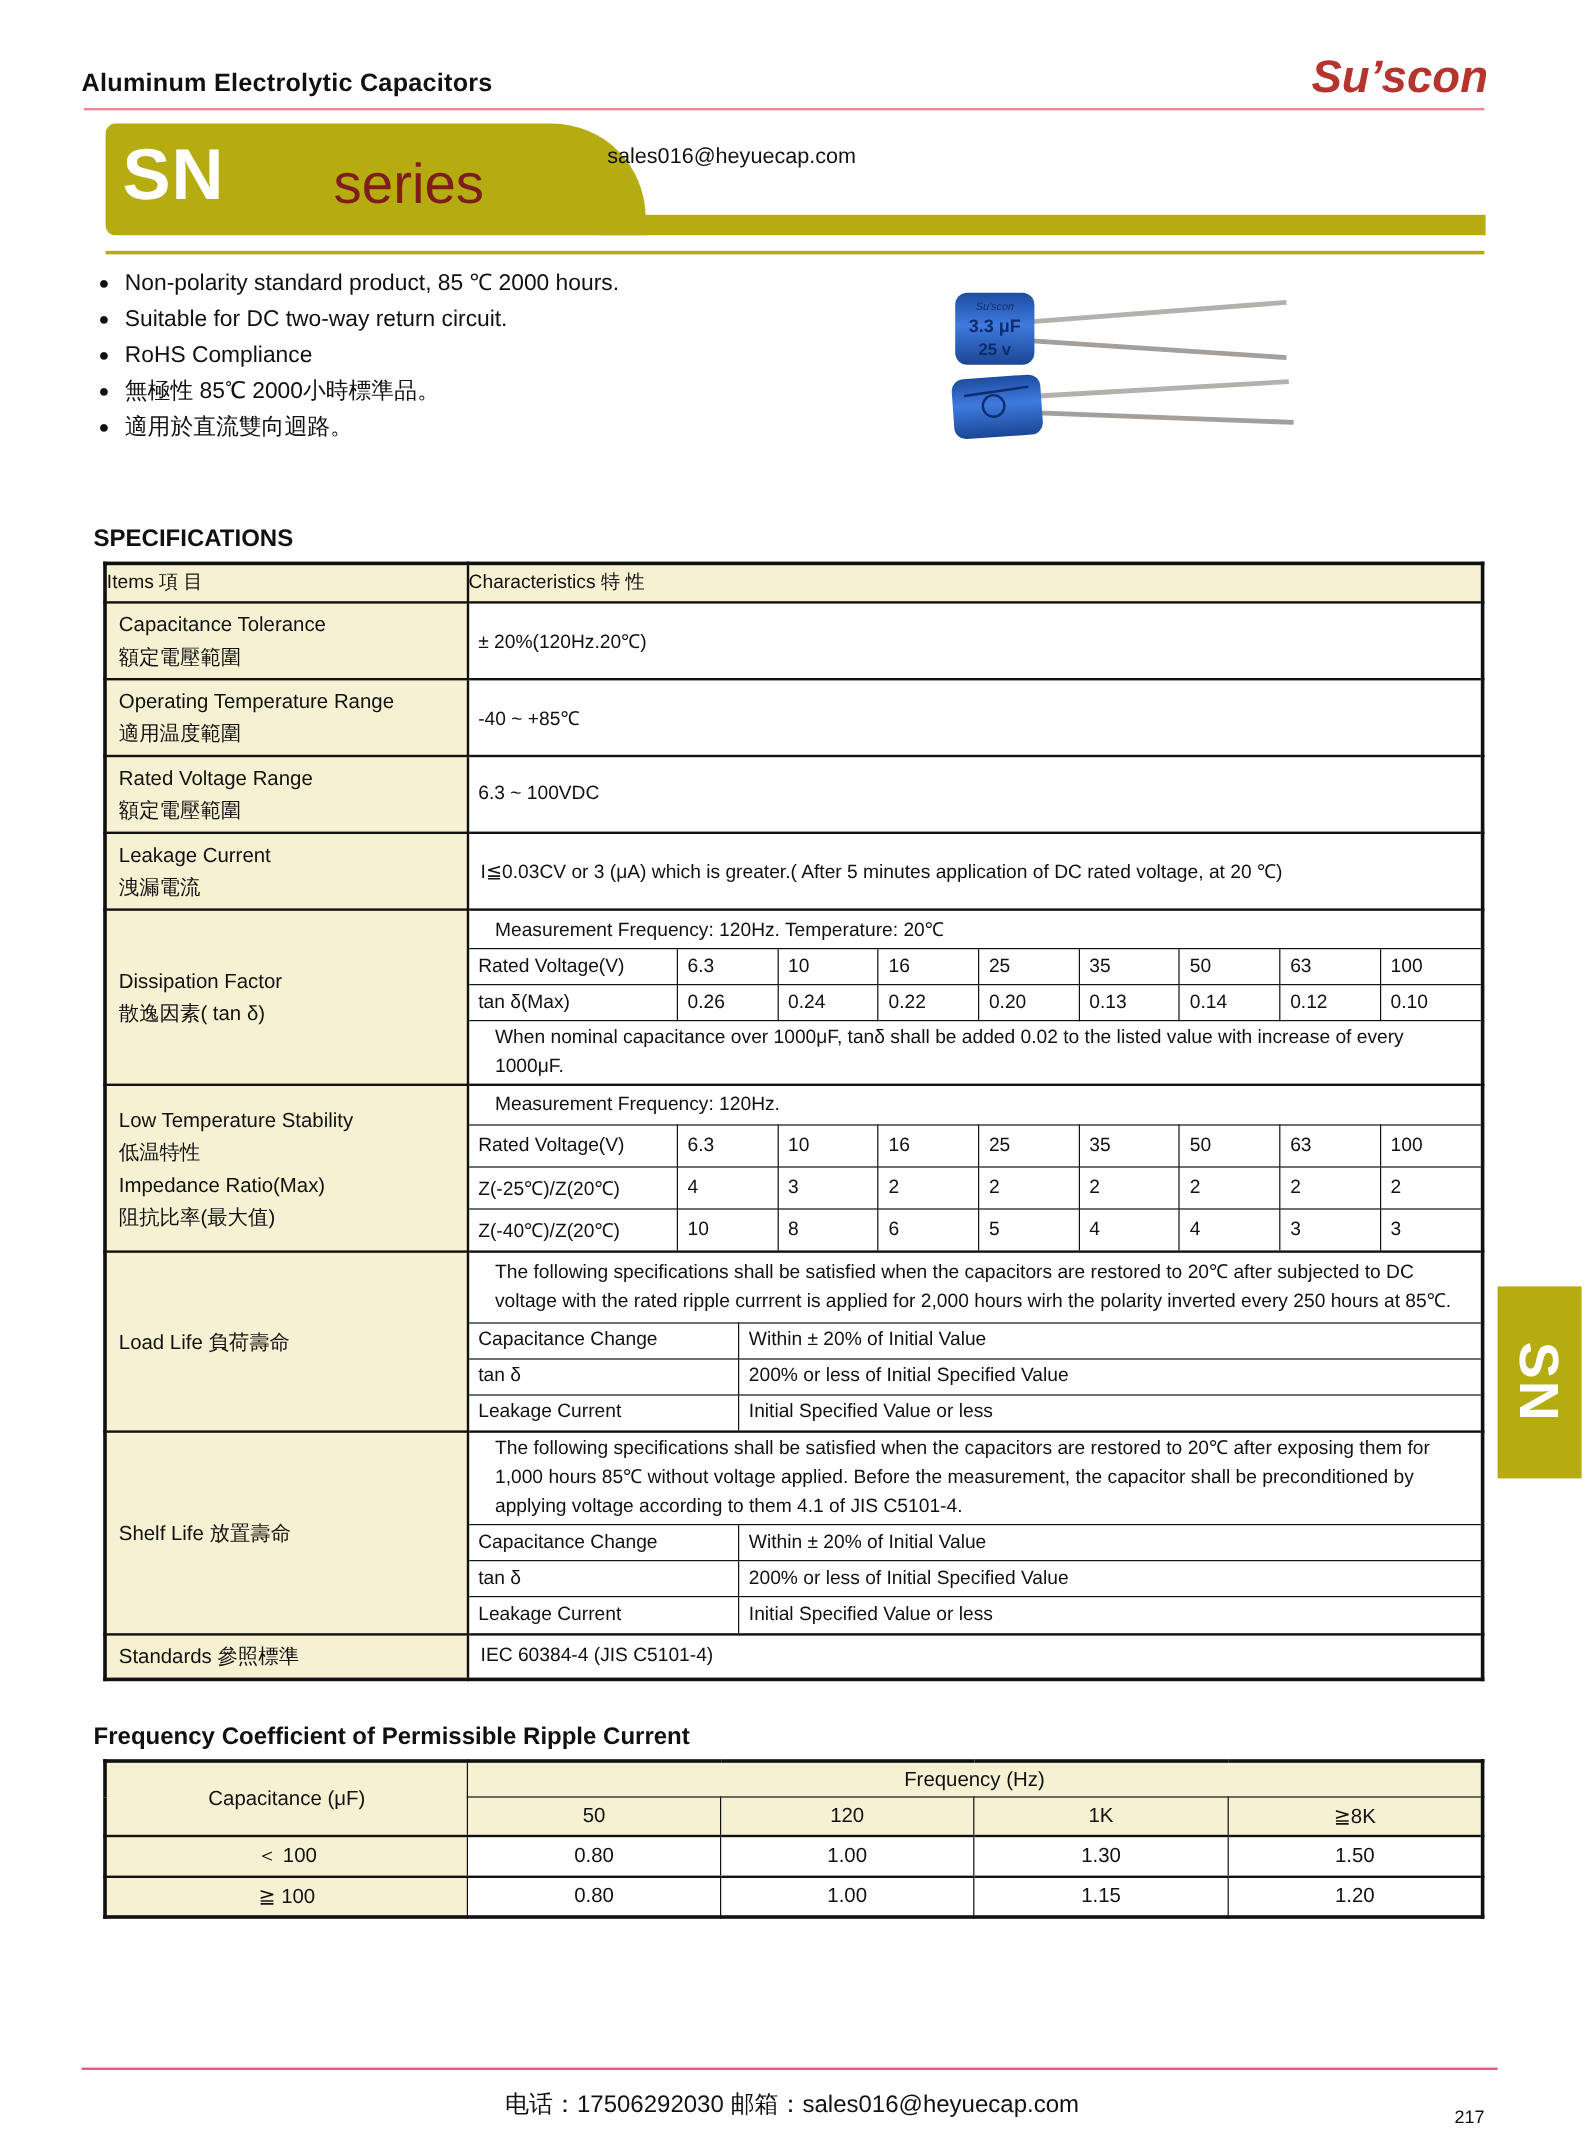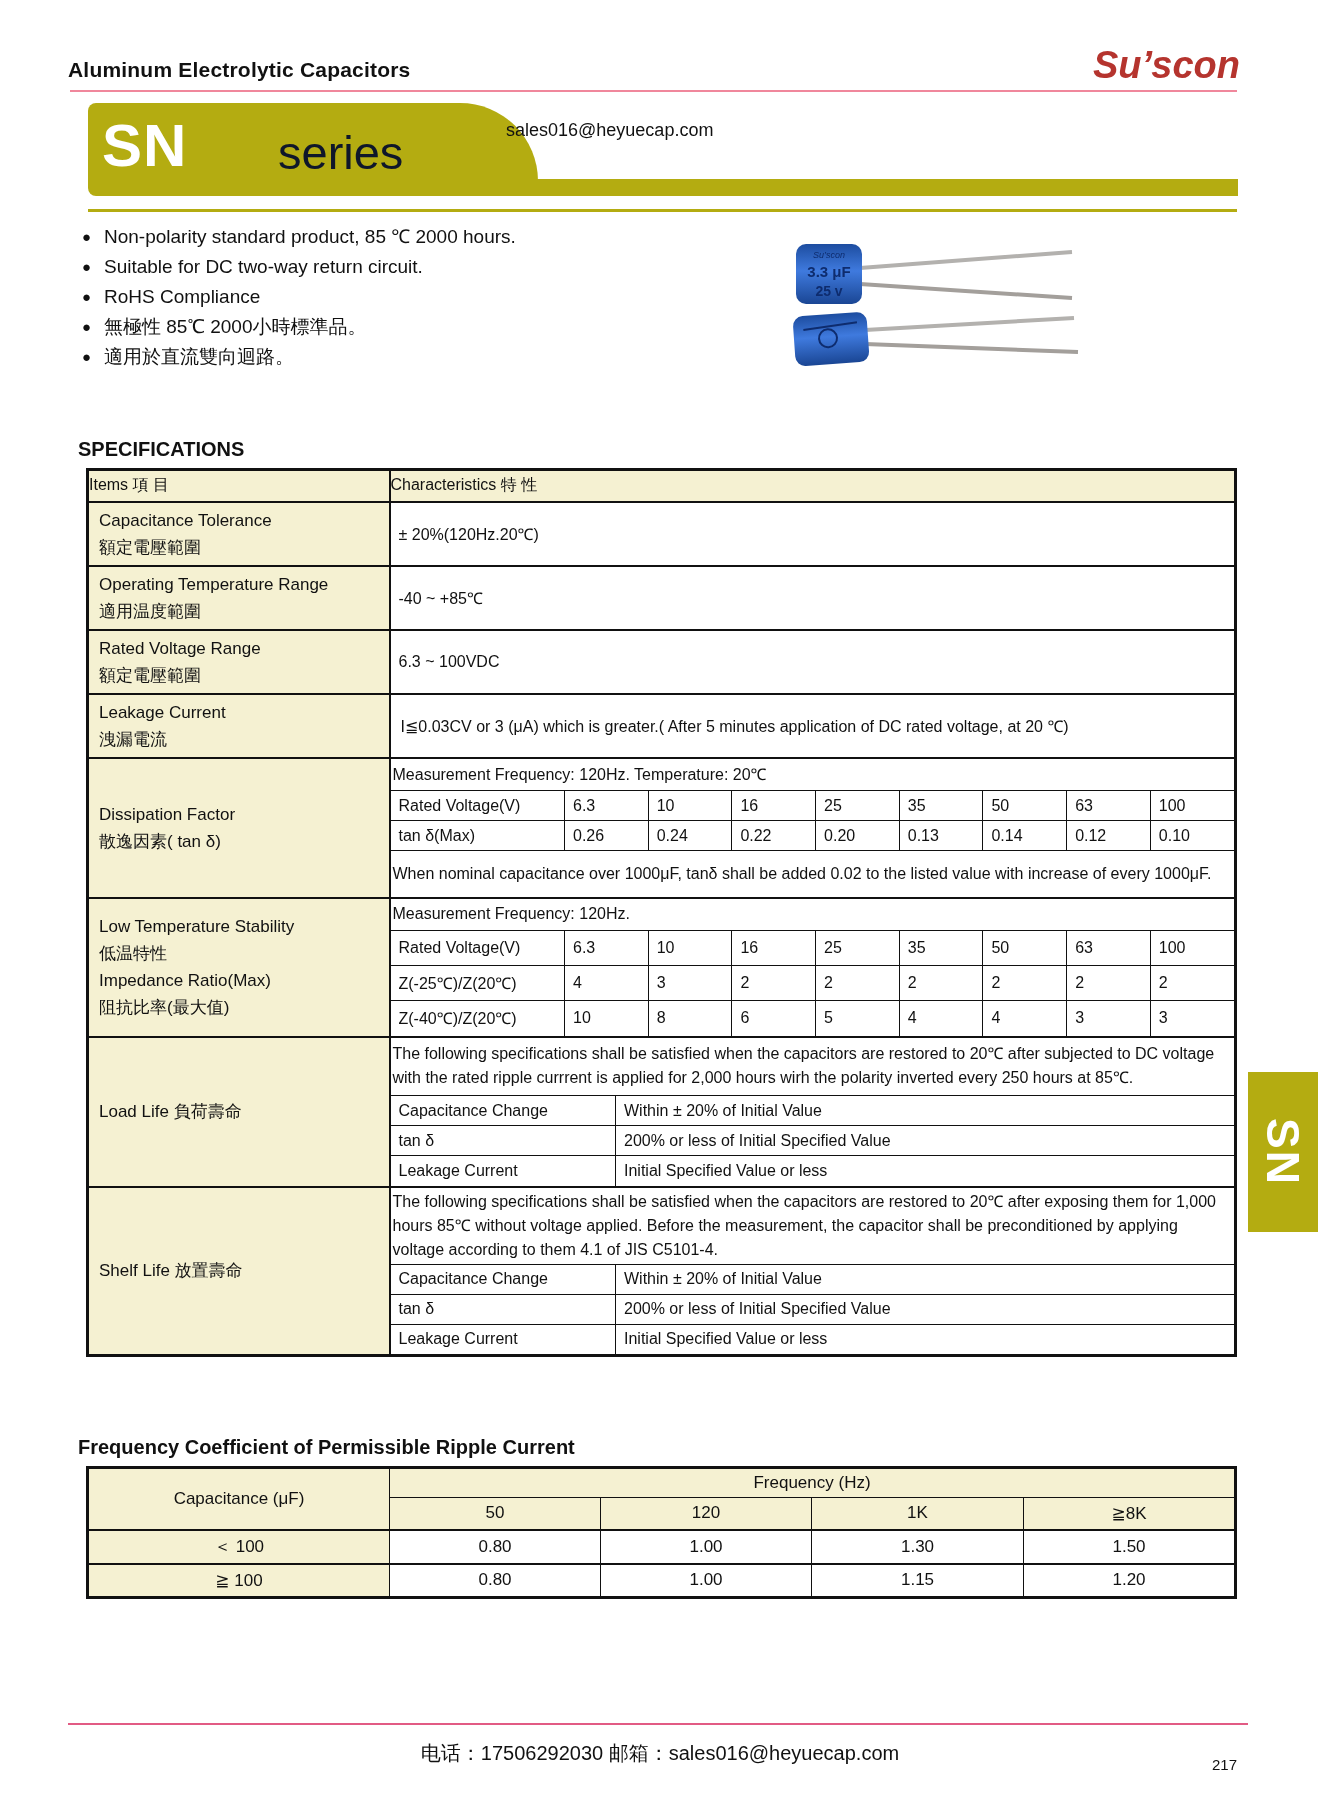--- a/index.html
+++ b/index.html
@@ -8,21 +8,21 @@
   .page { position:relative; width:1323px; height:1795px; background:#fff; overflow:hidden; }
 
   
   .header-title { position:absolute; left:68px; top:58px; font-size:21px; font-weight:bold; letter-spacing:0.2px; }
   .brand { position:absolute; left:905px; top:44px; width:335px; text-align:right; font-size:38px; font-weight:bold; font-style:italic; color:#b5342e; }
   .header-rule { position:absolute; left:70px; top:90px; width:1167px; height:2px; background:#f0879c; }
 
   
   .banner-block { position:absolute; left:88px; top:103px; width:450px; height:93px; background:#b4ac11; border-radius:8px 78px 0 8px; }
   .banner-sn { position:absolute; left:14px; top:8px; font-size:60px; font-weight:bold; color:#fff; letter-spacing:1px; }
-  .banner-series { position:absolute; left:190px; top:22px; font-size:47px; color:#0f172a; }
+  .banner-series { position:absolute; left:190px; top:22px; font-size:47px; color:#7f1d1d; }
   .banner-bar { position:absolute; left:498px; top:179px; width:740px; height:17px; background:#b4ac11; }
   .banner-email { position:absolute; left:506px; top:120px; font-size:18px; color:#111; }
   .banner-line { position:absolute; left:88px; top:209px; width:1149px; height:3px; background:#b4ac11; }
 
   
   .features { position:absolute; left:80px; top:222px; list-style:none; }
   .features li { font-size:19px; line-height:30px; padding-left:24px; position:relative; }
   .features li .dot { position:absolute; left:2px; top:0; font-size:15px; }
 
   
@@ -45,21 +45,21 @@
   .h-row td { height:32px; }
   .simple-row > td { height:63px; }
 
   .no-pad { padding:0 !important; }
   .inner { width:100%; border-collapse:collapse; table-layout:fixed; font-size:16px; }
   .inner td { border:1px solid #111; padding:2px 8px; vertical-align:middle; }
   .inner tr:first-child > td { border-top:none; }
   .inner tr:last-child > td { border-bottom:none; }
   .inner td:first-child { border-left:none; }
   .inner td:last-child { border-right:none; }
-  .inner .span-cell { text-align:left; padding-left:2px; }
+  .inner .span-cell { text-align:left; padding-left:22px; }
   .note-cell { line-height:24px; }
 
   
   .side-tab { position:absolute; left:1248px; top:1072px; width:70px; height:160px; background:#b4ac11; }
   .side-tab span { position:absolute; left:50%; top:50%; transform:translate(-50%,-50%) rotate(90deg); font-size:46px; font-weight:bold; color:#fff; letter-spacing:2px; }
 
   
   .freq-table { position:absolute; left:86px; top:1466px; width:1148px; font-size:17px; border:3px solid #111; }
   .freq-table td { border:1px solid #111; text-align:center; vertical-align:middle; }
   .freq-table tr.fbody > td { border-top:2px solid #111; height:34px; }
@@ -337,20 +337,26 @@
             </tr>
             <tr style="height:30px">
               <td>Leakage Current</td>
               <td>Initial Specified Value or less</td>
             </tr>
           </tbody>
             </table>
         </td>
       </tr>
 
+      <tr style="height:30px">
+        <td class="cream item-cell">
+          <span>Standards 參照標準</span>
+        </td>
+        <td class="val-cell left-pad">IEC 60384-4 (JIS C5101-4)</td>
+      </tr>
     </tbody>
   </table>
 
   <div class="side-tab">
     <span>SN</span>
   </div>
 
   <div class="freq-title">Frequency Coefficient of Permissible Ripple Current</div>
 
   <table class="freq-table">

